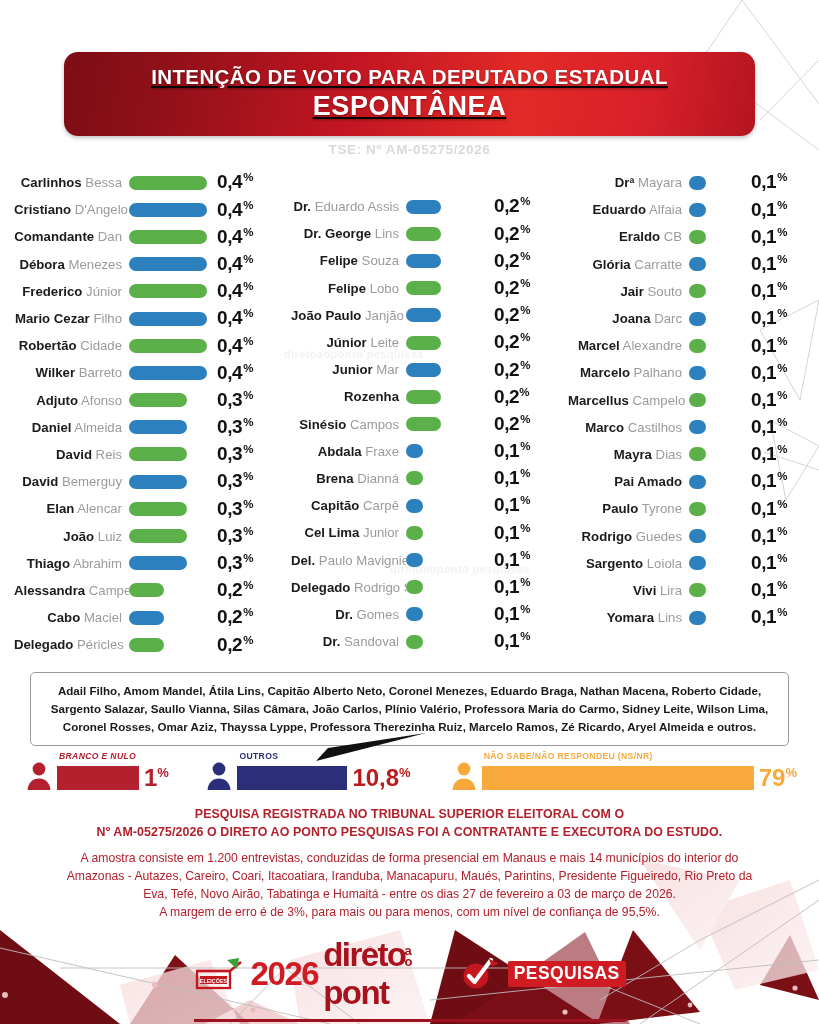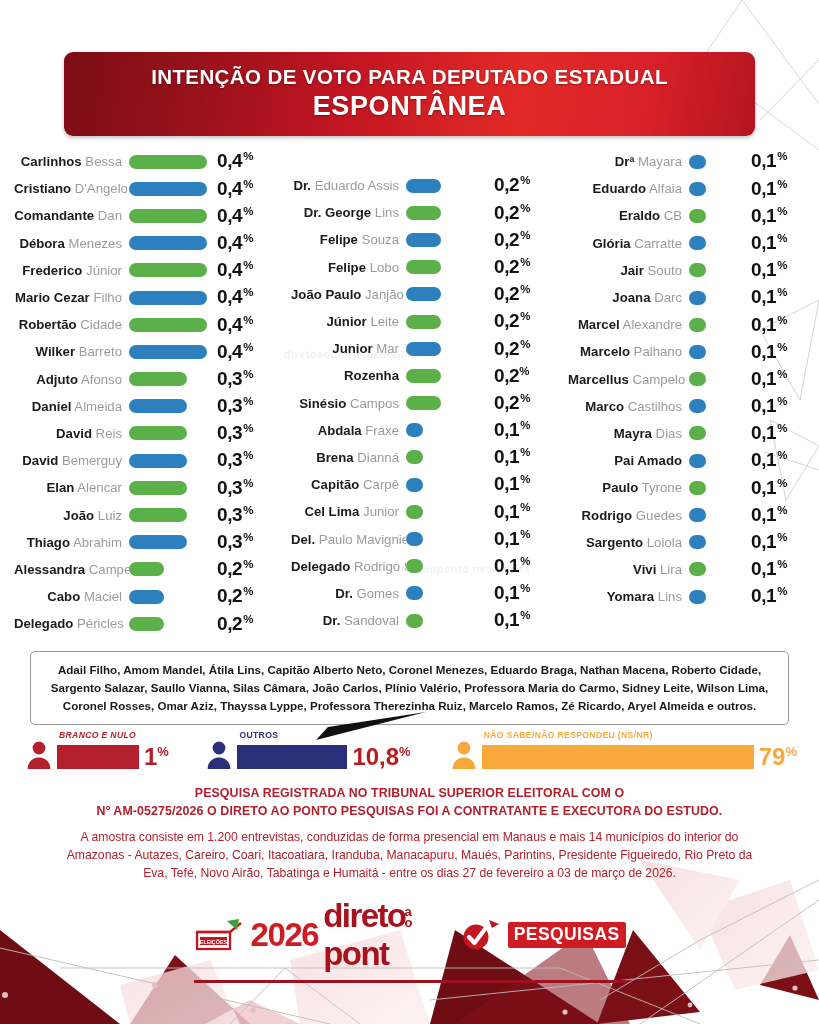--- a/index.html
+++ b/index.html
@@ -16,24 +16,25 @@
   .bg-deco{ position:absolute; inset:0; z-index:0; pointer-events:none; }
   .bg-deco svg{ display:block; width:819px; height:1024px; }
 
   
   .page{ position:relative; z-index:2; width:819px; height:1024px; }
 
   
   .banner-wrap{ padding:52px 64px 0 64px; }
   .banner{
     background:linear-gradient(100deg,#7d0d15 0%, #8f1019 14%, #c31622 42%, #e22a27 66%, #d8202a 84%, #b3151f 100%);
-    border-radius:9px;
+    border-radius:14px;
     padding:13px 10px 14px 10px;
     text-align:center;
     box-shadow:0 2px 4px rgba(0,0,0,.25);
+    text-decoration:underline;
   }
   .banner .line1{
     color:#fff; font-weight:bold; font-size:20.5px; letter-spacing:.4px;
     text-shadow:0 1px 2px rgba(0,0,0,.35);
   }
   .banner .line2{
     color:#fff; font-weight:bold; font-size:27px; letter-spacing:.6px; margin-top:2px;
     text-shadow:0 1px 2px rgba(0,0,0,.35);
   }
   .tse{
@@ -205,20 +206,21 @@
 <div class="wm" style="left:284px; top:348px;">diretoaoponto pesquisas</div>
 <div class="wm" style="left:390px; top:563px;">diretoaoponto pesquisas</div>
 
 <div class="page">
 
   <div class="banner-wrap">
     <div class="banner">
       <div class="line1">INTENÇÃO DE VOTO PARA DEPUTADO ESTADUAL</div>
       <div class="line2">ESPONTÂNEA</div>
     </div>
+    <div class="tse">TSE: Nº AM-05275/2026</div>
   </div>
 
   <div class="columns">
     <div class="col col-1">
         <div class="row">
           <div class="rname"><b>Carlinhos</b> Bessa</div>
           <div class="rbarcell">
             <div class="bar green" style="width: 78px;"></div>
           </div>
           <div class="rval"><span>0,4</span><span class="pct">%</span></div>
@@ -637,20 +639,21 @@
         <div class="sum-val"><span>79</span><span class="pct">%</span></div>
       </div>
     </div>
 
   </div>
 
   <div class="legal">
     <div class="bold">PESQUISA REGISTRADA NO TRIBUNAL SUPERIOR ELEITORAL COM O</div>
     <div class="bold">Nº AM-05275/2026 O DIRETO AO PONTO PESQUISAS FOI A CONTRATANTE E EXECUTORA DO ESTUDO.</div>
     <div class="small">A amostra consiste em 1.200 entrevistas, conduzidas de forma presencial em Manaus e mais 14 municípios do interior do Amazonas - Autazes, Careiro, Coari, Itacoatiara, Iranduba, Manacapuru, Maués, Parintins, Presidente Figueiredo, Rio Preto da Eva, Tefé, Novo Airão, Tabatinga e Humaitá - entre os dias 27 de fevereiro a 03 de março de 2026.</div>
+    <div class="small" style="margin-top:0">A margem de erro é de 3%, para mais ou para menos, com um nível de confiança de 95,5%.</div>
   </div>
 
   <div class="brand">
     <svg class="ballot" viewBox="0 0 52 34">
       <path d="M3 14 L36 14 L47 5" stroke="#c4161f" stroke-width="2.3" fill="none"></path>
       <path d="M33 3 L45 1 L43 12 Z" fill="#3aa03a"></path>
       <rect x="3" y="14" width="33" height="17" fill="none" stroke="#c4161f" stroke-width="2.3"></rect>
       <rect x="6" y="19" width="27" height="8" fill="#c4161f"></rect>
       <text x="19.5" y="25.6" font-family="Liberation Sans, sans-serif" font-size="5.4" font-weight="bold" fill="#fff" text-anchor="middle">ELEIÇÕES</text>
     </svg>

